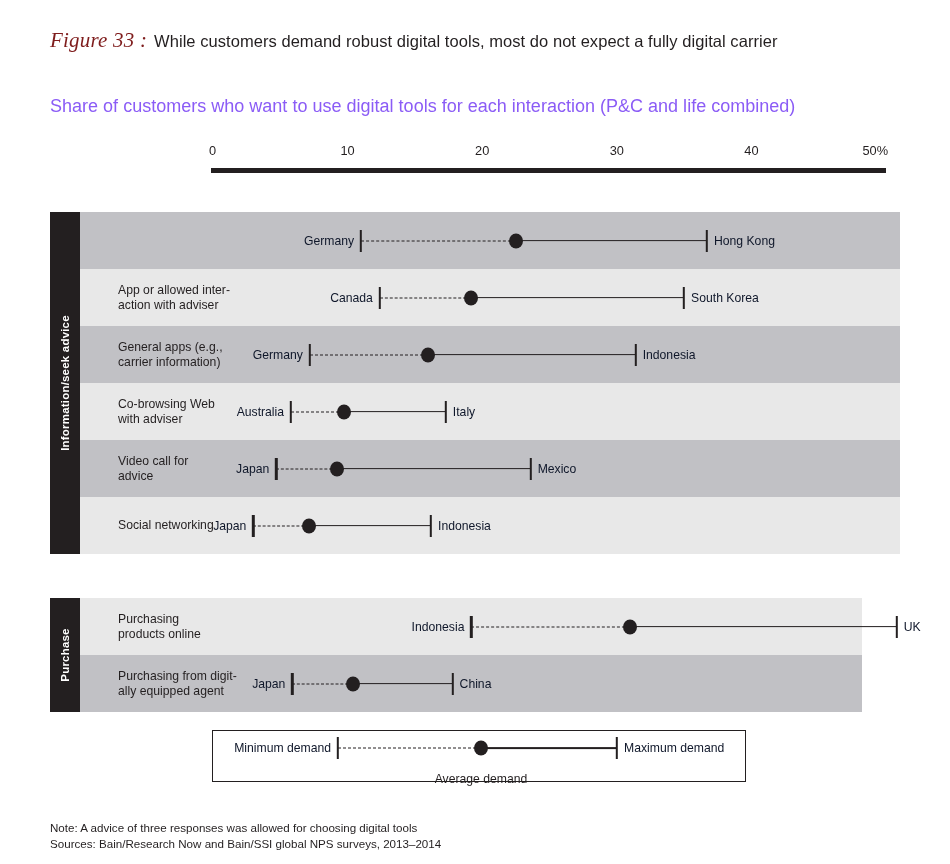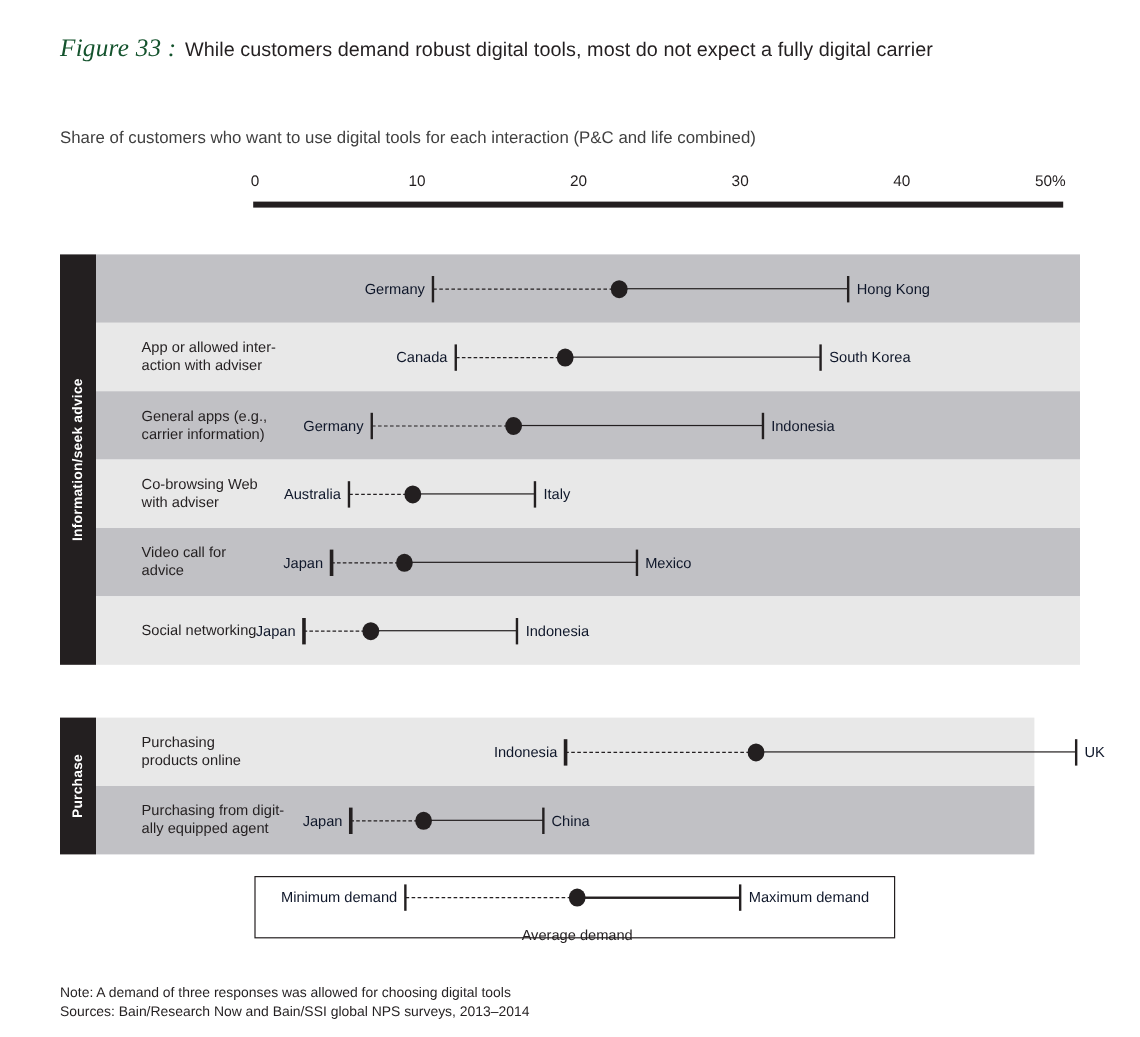--- a/index.html
+++ b/index.html
@@ -24,39 +24,39 @@
     width: 870px;
     display: flex;
     align-items: baseline;
     gap: 7px;
   }
   .fig-num {
     font-family: "Liberation Serif", serif;
     font-style: italic;
     font-size: 21px;
     font-weight: 400;
-    color: #14532d;
+    color: #7f1d1d;
     letter-spacing: 0.2px;
     white-space: nowrap;
   }
   .title-text {
     font-size: 16.5px;
     font-weight: 400;
     color: #231f20;
     letter-spacing: 0.05px;
     white-space: nowrap;
     text-align: right;
   }
 
   
   .subtitle {
     position: absolute;
-    left: 50px; top: 106px;
-    font-size: 14px;
-    color: #404040;
+    left: 50px; top: 96px;
+    font-size: 18px;
+    color: #8b5cf6;
     letter-spacing: 0.01px;
   }
 
   
   .axis-wrap {
     position: absolute;
     left: 0; top: 143px;
     width: 950px; height: 35px;
   }
   .axis-tick {
@@ -366,17 +366,17 @@
           <div class="cap" style="left: 404px;"></div>
           <div class="dot" style="left: 268px;"></div>
           <div class="endlabel left" style="left: 125px;">Minimum demand</div>
           <div class="endlabel right" style="left: 404px;">Maximum demand</div>
         </div>
       </div>
     <div class="legend-avg" id="legend-avg" style="left: 268px;">Average demand</div>
   </div>
 
   <div class="footnotes">
-    <div>Note: A demand of three responses was allowed for choosing digital tools</div>
+    <div>Note: A advice of three responses was allowed for choosing digital tools</div>
     <div>Sources: Bain/Research Now and Bain/SSI global NPS surveys, 2013–2014</div>
   </div>
 
 </div>
 
 </body></html>

